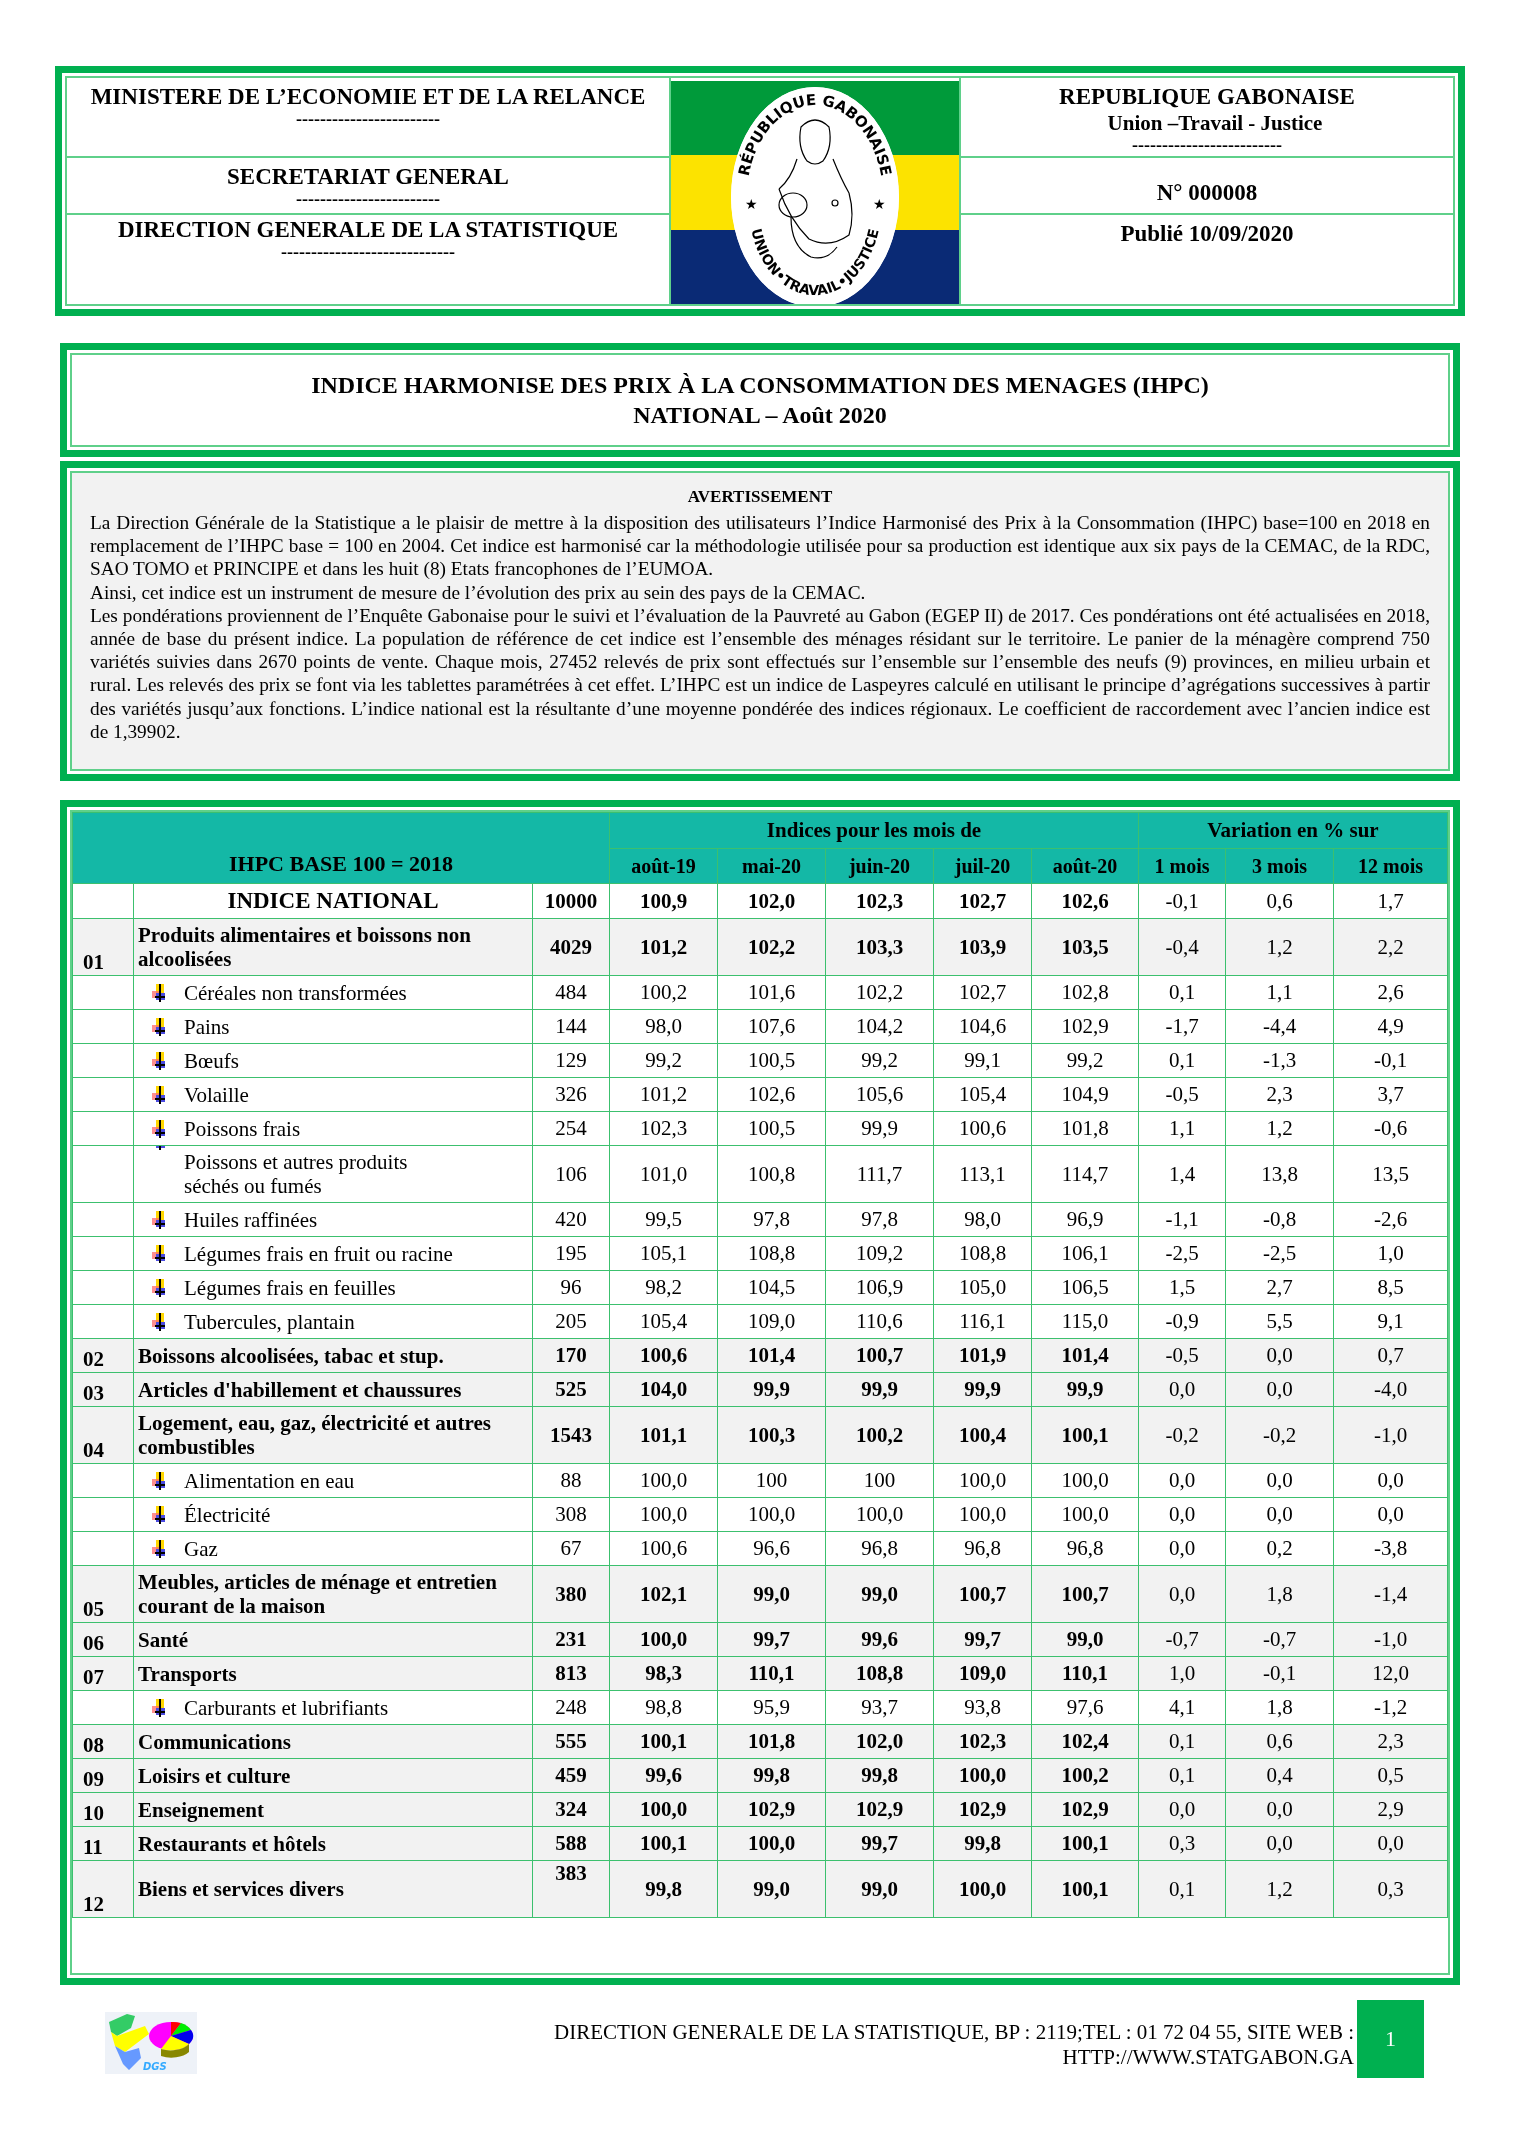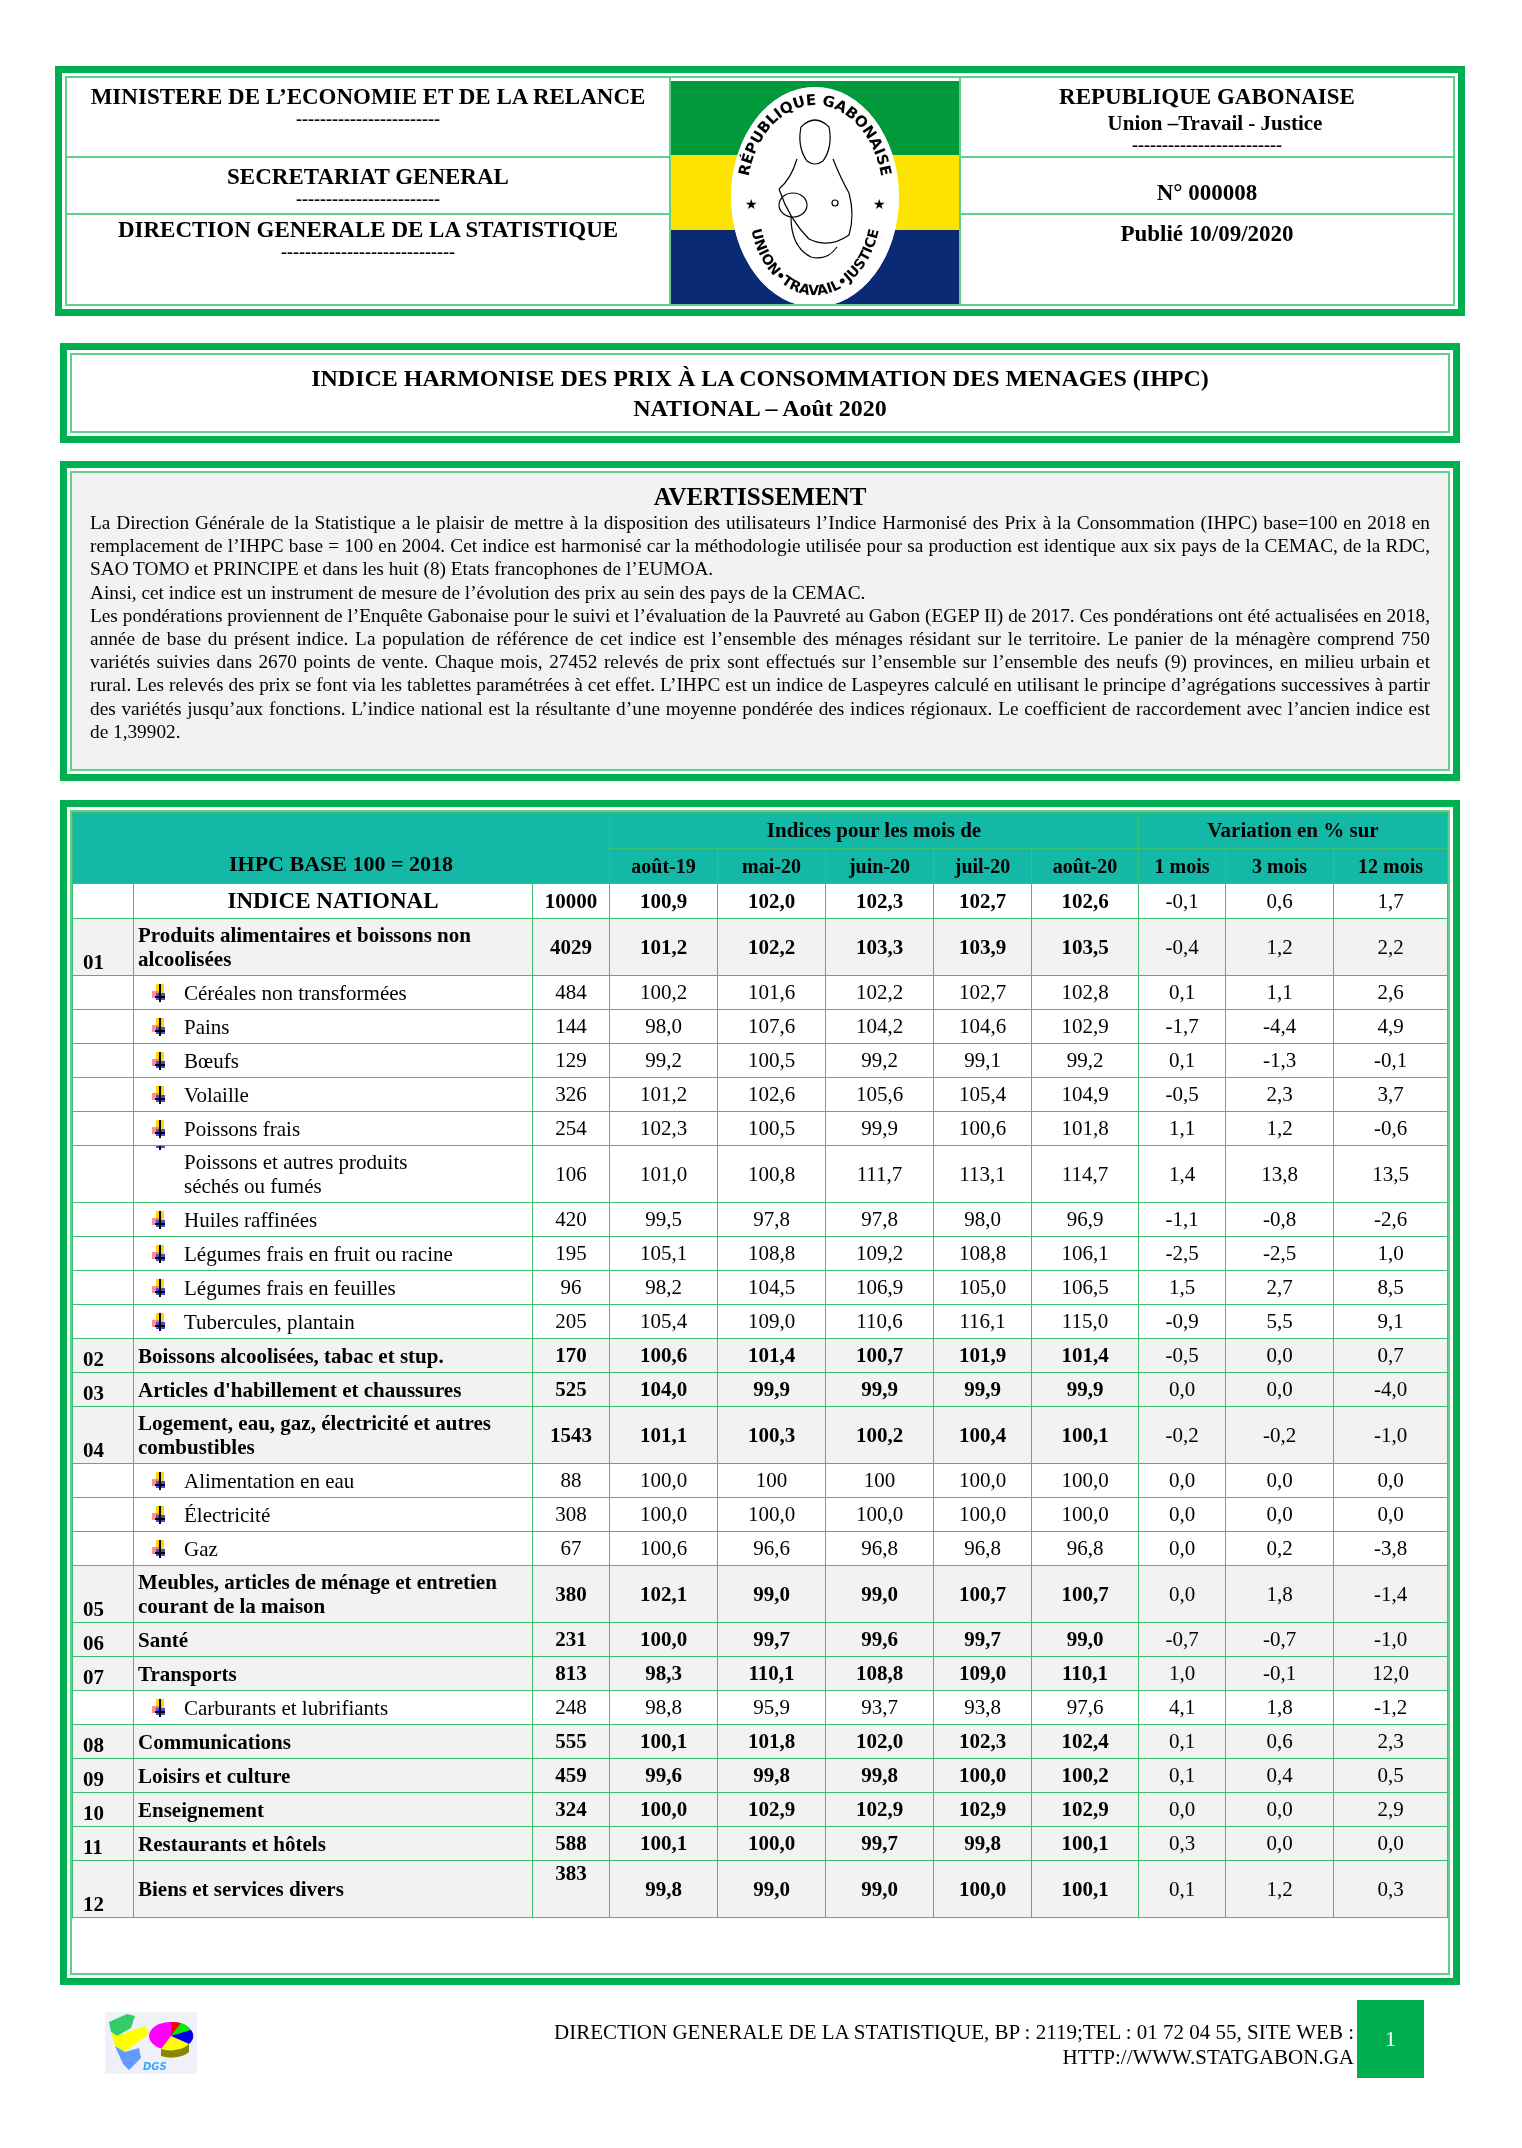--- a/index.html
+++ b/index.html
@@ -18,28 +18,28 @@
   .hcell { box-sizing: border-box; text-align: center; font-weight: bold; font-size: 23px; line-height: 26px; }
   .hcell + .hcell { border-top: 2px solid #5fd08a; }
   .dash { font-weight: bold; font-size: 18px; line-height: 18px; letter-spacing: 0; }
   .sub { font-size: 21px; padding-left: 16px; }
 
   .flag { position: relative; width: 288px; height: 232px; margin-top: 3px; overflow: hidden; }
   .flag .band { height: 33.33%; }
   .seal { position: absolute; left: 60px; top: 6px; width: 168px; height: 220px; border-radius: 50%; background: #fff; }
 
   
-  #title { left: 60px; top: 343px; width: 1400px; height: 100px; }
+  #title { left: 60px; top: 343px; width: 1400px; height: 114px; }
   #title .frame-inner { display: flex; flex-direction: column; justify-content: center; align-items: center; }
   #title .t { font-weight: bold; font-size: 24px; line-height: 30px; }
 
   
   #warn { left: 60px; top: 461px; width: 1400px; height: 320px; }
   #warn .frame-inner { background: #f2f2f2; padding: 10px 18px; }
-  #warn h2 { margin: 0; text-align: center; font-size: 25px; line-height: 28px; font-weight: bold; }
+  #warn h2 { margin: 0; text-align: center; font-size: 17px; line-height: 28px; font-weight: bold; }
   #warn p { margin: 0; font-size: 19.3px; line-height: 23.2px; text-align: justify; }
 
   
   #tbl-frame { left: 60px; top: 800px; width: 1400px; height: 1185px; }
   #tbl-frame .frame-inner { padding: 0; overflow: hidden; }
   table { border-collapse: collapse; width: 100%; table-layout: fixed; }
   td, th { border: 1.5px solid #3cc06e; padding: 0 4px; font-size: 21px; text-align: center; overflow: hidden; white-space: nowrap; }
   th { background: #14b8a6; font-weight: bold; }
   tr.hdr1 th { height: 35px; }
   tr.hdr2 th { height: 34px; font-size: 20px; }

